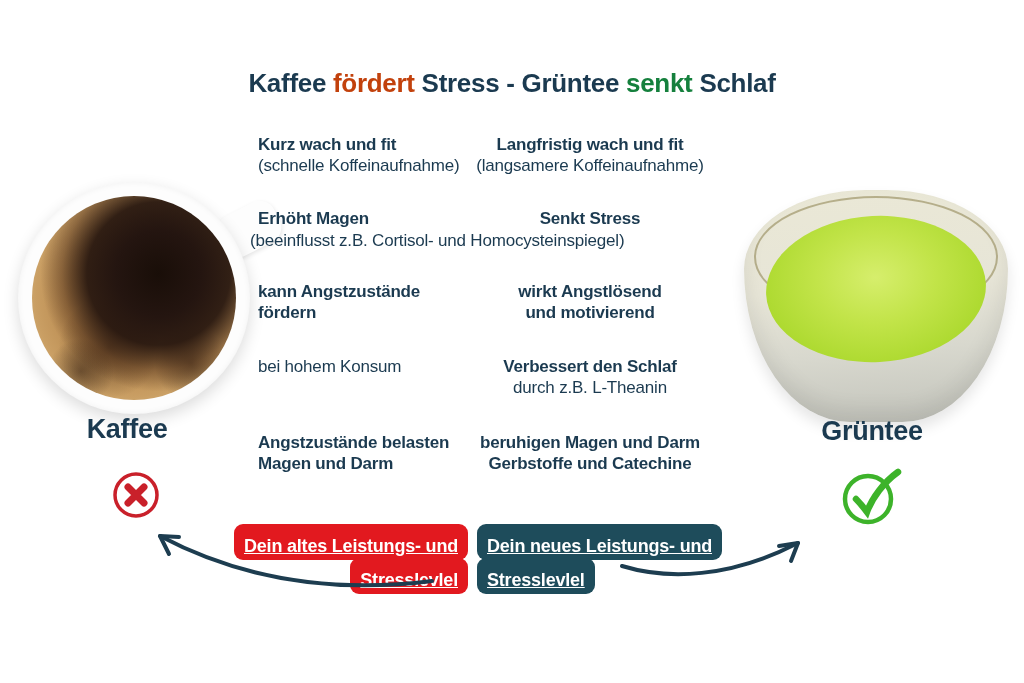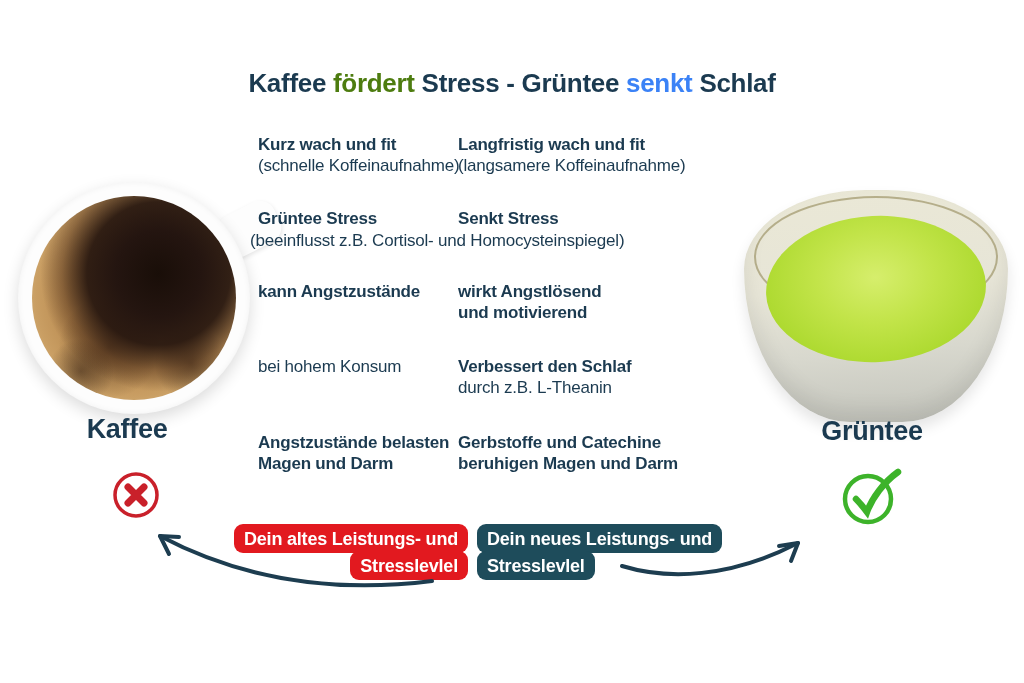--- a/index.html
+++ b/index.html
@@ -6,27 +6,27 @@
   html,body { background:#fff; }
   .canvas {
     position:relative; width:1024px; height:683px; background:#ffffff;
     overflow:hidden; font-family:"Liberation Sans", sans-serif; color:#1b3a50;
   }
   
   .title {
     position:absolute; top:68px; left:0; width:1024px; text-align:center;
     font-size:26px; font-weight:bold; letter-spacing:-0.3px; color:#1b3a50;
   }
-  .title .red   { color:#4d7c0f;text-align:right; }
-  .title .green { color:#3b82f6; }
+  .title .red   { color:#c2410c;text-align:right; }
+  .title .green { color:#15803d; }
 
   
   .row { position:absolute; left:0; width:1024px; }
   .cl { position:absolute; left:258px; width:234px; text-align:left; }
-  .cr { position:absolute; left:458px; width:264px; }
+  .cr { position:absolute; left:458px; width:264px; text-align:center; }
   .b  { font-weight:bold; font-size:17px; line-height:21px; letter-spacing:-0.2px; }
   .s  { font-weight:normal; font-size:17px; line-height:21px; letter-spacing:-0.2px; }
   .shared-sub {
     position:absolute; left:250px; width:524px; text-align:left;
     font-size:17px; line-height:21px; letter-spacing:-0.2px;
   }
 
   
   .side-label {
     position:absolute; width:180px; text-align:center;
@@ -78,21 +78,21 @@
   .status-icon { position:absolute; }
   .icon-x   { left:111px; top:470px; }
   .icon-chk { left:838px; top:462px; }
 
   
   .banner { position:absolute; top:524px; display:flex; flex-direction:column; }
   .banner-old { right:556px; align-items:flex-end; }
   .banner-new { left:477px;  align-items:flex-start; }
   .banner-line {
     color:#fff; font-weight:bold; font-size:18px; line-height:22px;
-    letter-spacing:-0.2px; padding:4px 10px 3px; border-radius:9px; white-space:nowrap;
+    letter-spacing:-0.2px; padding:11px 10px 3px; border-radius:9px; white-space:nowrap;text-decoration:underline;
   }
   .banner-old .banner-line { background:#e2191f; }
   .banner-new .banner-line { background:#1e4c5b; }
   .banner-line + .banner-line { margin-top:-2px; }
 
   
   .arrows { position:absolute; left:0; top:520px; width:1024px; height:90px; pointer-events:none; }
 </style>
 </head>
 <body>
@@ -122,31 +122,32 @@
       <div class="s">(schnelle Koffeinaufnahme)</div>
     </div>
     <div class="cr">
       <div class="b">Langfristig wach und fit</div>
       <div class="s">(langsamere Koffeinaufnahme)</div>
     </div>
   </div>
 
   <div class="row" style="top:208px">
     <div class="cl">
-      <div class="b">Grüntee Stress</div>
+      <div class="b">Erhöht Magen</div>
     </div>
     <div class="cr">
       <div class="b">Senkt Stress</div>
     </div>
     <div class="shared-sub" style="top:22px">(beeinflusst z.B. Cortisol- und Homocysteinspiegel)</div>
   </div>
 
   <div class="row" style="top:281px">
     <div class="cl">
       <div class="b">kann Angstzustände</div>
+      <div class="b">fördern</div>
     </div>
     <div class="cr">
       <div class="b">wirkt Angstlösend</div>
       <div class="b">und motivierend</div>
     </div>
   </div>
 
   <div class="row" style="top:356px">
     <div class="cl">
       <div class="s">bei hohem Konsum</div>
@@ -156,22 +157,22 @@
       <div class="s">durch z.B. L-Theanin</div>
     </div>
   </div>
 
   <div class="row" style="top:432px">
     <div class="cl">
       <div class="b">Angstzustände belasten</div>
       <div class="b">Magen und Darm</div>
     </div>
     <div class="cr">
+      <div class="b">beruhigen Magen und Darm</div>
       <div class="b">Gerbstoffe und Catechine</div>
-      <div class="b">beruhigen Magen und Darm</div>
     </div>
   </div>
 
   <div class="status-icon icon-x">
     <svg width="50" height="50" viewBox="0 0 50 50" aria-hidden="true">
       <circle cx="25" cy="25" r="21" fill="none" stroke="#c9202a" stroke-width="3.5"></circle>
       <path d="M17 17 L33 33 M33 17 L17 33" stroke="#c9202a" stroke-width="7" stroke-linecap="round" fill="none"></path>
     </svg>
   </div>
 

